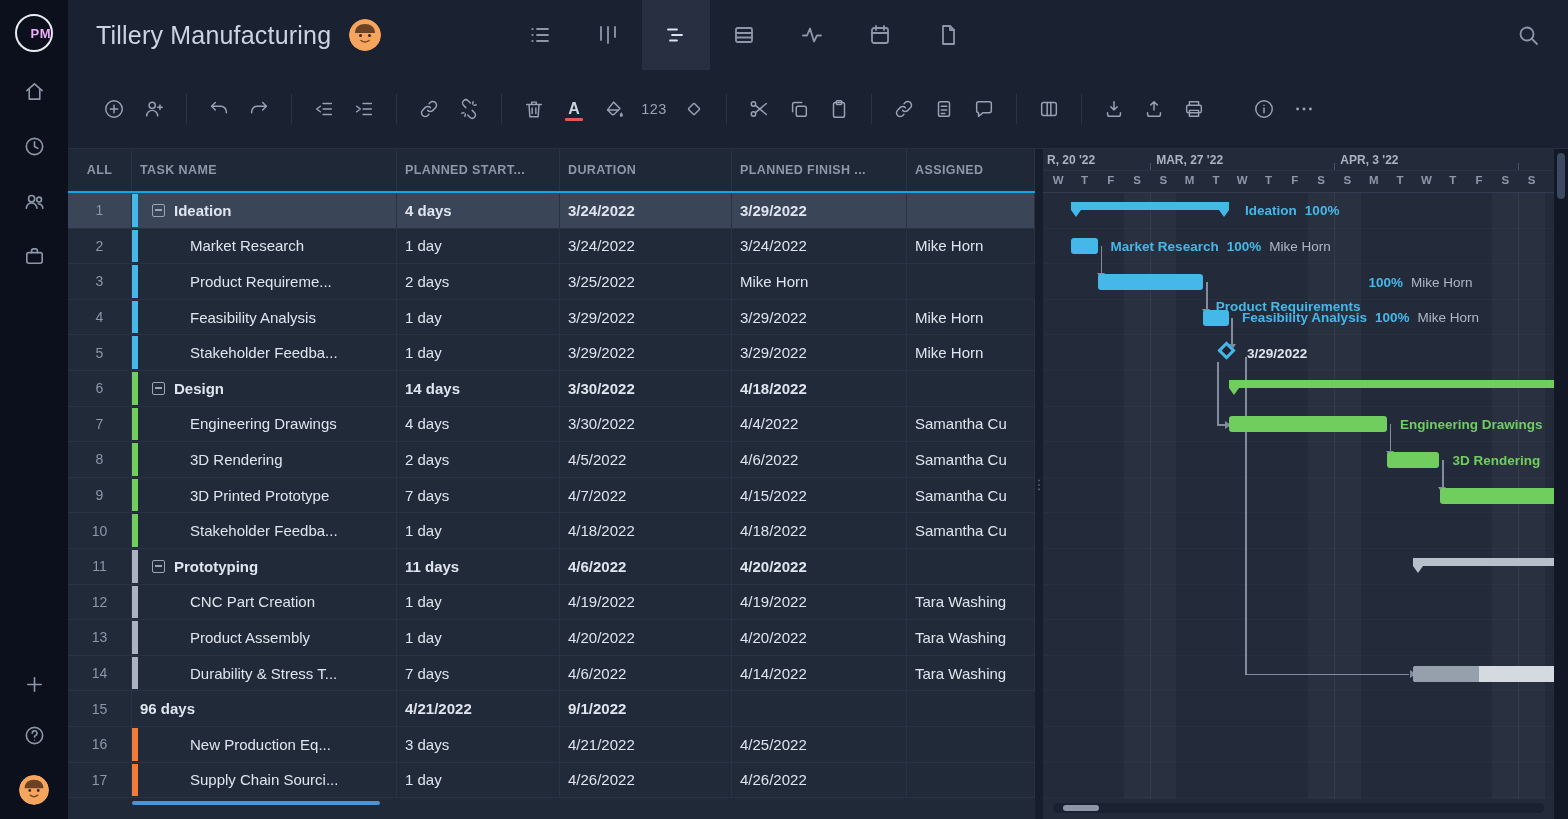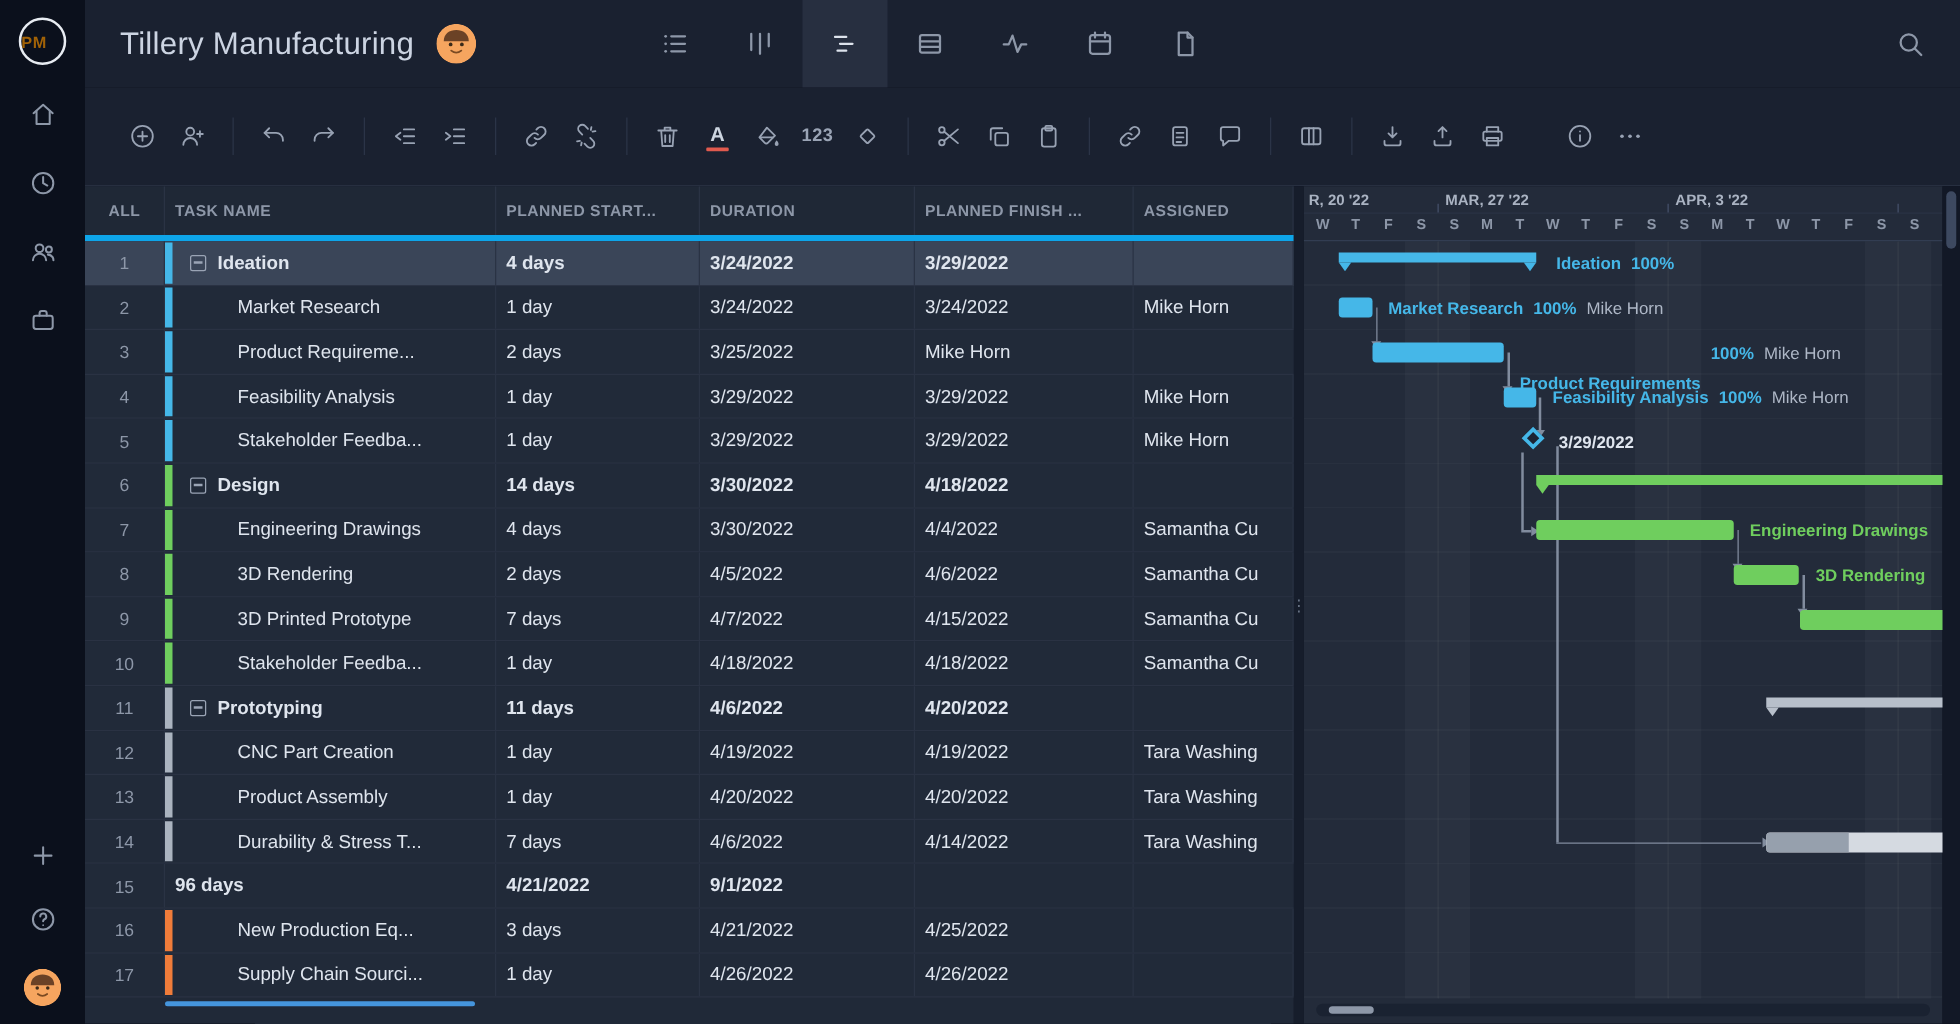--- a/index.html
+++ b/index.html
@@ -1,20 +1,20 @@
 <!DOCTYPE html>
 <html><head>
 <meta charset="utf-8">
 <style>
 *{margin:0;padding:0;box-sizing:border-box}
 html,body{width:1568px;height:819px;overflow:hidden;background:#0b101b;font-family:"Liberation Sans",sans-serif}
 .app{display:flex;width:1568px;height:819px}
 
 .sidebar{width:68px;background:#0b101c;display:flex;flex-direction:column;align-items:center;padding:14px 0 14px;flex:none}
-.logo{width:38px;height:38px;border:2px solid #e8ecf2;border-radius:50%;display:flex;align-items:center;justify-content:flex-start;color:#a16207;font-weight:700;font-size:13px;letter-spacing:.5px;margin-bottom:28px;cursor:pointer;background:#0b101c}
+.logo{width:38px;height:38px;border:2px solid #e8ecf2;border-radius:50%;display:flex;align-items:center;justify-content:flex-end;color:#f0abfc;font-weight:700;font-size:13px;letter-spacing:.5px;margin-bottom:28px;cursor:pointer;background:#0b101c}
 .snav{display:flex;flex-direction:column;gap:32px;align-items:center}
 .sbtn{background:none;border:none;cursor:pointer;display:block;line-height:0}
 .sic{width:23px;height:23px;stroke:#8d97a8;fill:none;stroke-width:1.7;stroke-linecap:round;stroke-linejoin:round}
 .side-bottom{margin-top:auto;display:flex;flex-direction:column;gap:28px;align-items:center}
 .savatar{width:30px;height:30px;border-radius:50%;overflow:hidden;border:none;background:none;cursor:pointer;line-height:0}
 
 .main{flex:1;display:flex;flex-direction:column;min-width:0}
 .topbar{height:70px;background:#1a2130;display:flex;align-items:center;padding:0 24px 0 28px;flex:none}
 .title{font-size:25px;font-weight:500;color:#ccd4e2;letter-spacing:.2px;white-space:nowrap}
 .havatar{width:32px;height:32px;border-radius:50%;margin-left:18px;overflow:hidden;flex:none;border:none;background:none;cursor:pointer;line-height:0}
@@ -22,29 +22,29 @@
 .vbtn{width:68px;height:70px;background:none;border:none;display:flex;align-items:center;justify-content:center;cursor:pointer}
 .vbtn.active{background:#272f40}
 .vic{width:24px;height:24px;stroke:#8d97a8;fill:none;stroke-width:1.8;stroke-linecap:round;stroke-linejoin:round}
 .vbtn.active .vic{stroke:#dde3ec}
 .searchbtn{margin-left:auto;background:none;border:none;cursor:pointer;line-height:0;padding:4px}
 
 .toolbar{height:78px;background:#1a2130;display:flex;align-items:center;padding:0 20px 0 26px;flex:none}
 .tbtn{width:40px;height:40px;background:none;border:none;display:flex;align-items:center;justify-content:center;cursor:pointer;position:relative;flex:none}
 .tic{width:22px;height:22px;stroke:#98a2b3;fill:none;stroke-width:1.6;stroke-linecap:round;stroke-linejoin:round}
 .tdiv{width:1px;height:30px;background:#2b3447;margin:0 12px;flex:none}
-.glyph{color:#9aa4b5;font-size:14.5px;font-weight:700;letter-spacing:.5px}
+.glyph{color:#9aa4b5;font-size:14.5px;font-weight:400;letter-spacing:.5px}
 .fontA{color:#cdd5e0;font-size:16px;font-weight:700;line-height:1}
 .redbar{position:absolute;bottom:8px;left:11px;right:11px;height:3px;background:#e05a4e;border-radius:1px}
 .moregap{margin-left:30px}
 
 .content{flex:1;display:flex;min-height:0;border-top:1px solid #272f40;position:relative}
 .table-pane{width:967px;background:#202938;flex:none;position:relative;overflow:hidden}
 .thead,.trow{display:grid;grid-template-columns:64px 265px 163px 172px 175px 1fr}
-.thead{height:44px;border-bottom:5px solid #0ea5e9;background:#1f2836}
+.thead{height:44px;border-bottom:2px solid #0ea5e9;background:#1f2836}
 .th{display:flex;align-items:center;padding:0 8px;color:#8d97a8;font-size:12.5px;font-weight:700;letter-spacing:.4px;border-right:1px solid #2a3344;white-space:nowrap;overflow:hidden}
 .th.num{justify-content:center;padding:0}
 .trow{height:35.6px;border-bottom:1px solid #2a3243;background:#212a39;cursor:pointer}
 .trow.selected{background:#3a4558}
 .cell{display:flex;align-items:center;padding:0 8px;color:#dfe5ee;font-size:15px;border-right:1px solid #2a3344;white-space:nowrap;overflow:hidden}
 .cell.num{justify-content:center;color:#8d97a8;font-size:14px;padding:0}
 .trow.group .cell{font-weight:700}
 .trow.group .cell.num{font-weight:400}
 .cell.name{padding-left:14px;position:relative}
 .stripe{position:absolute;left:0;top:1px;bottom:1px;width:6px}

